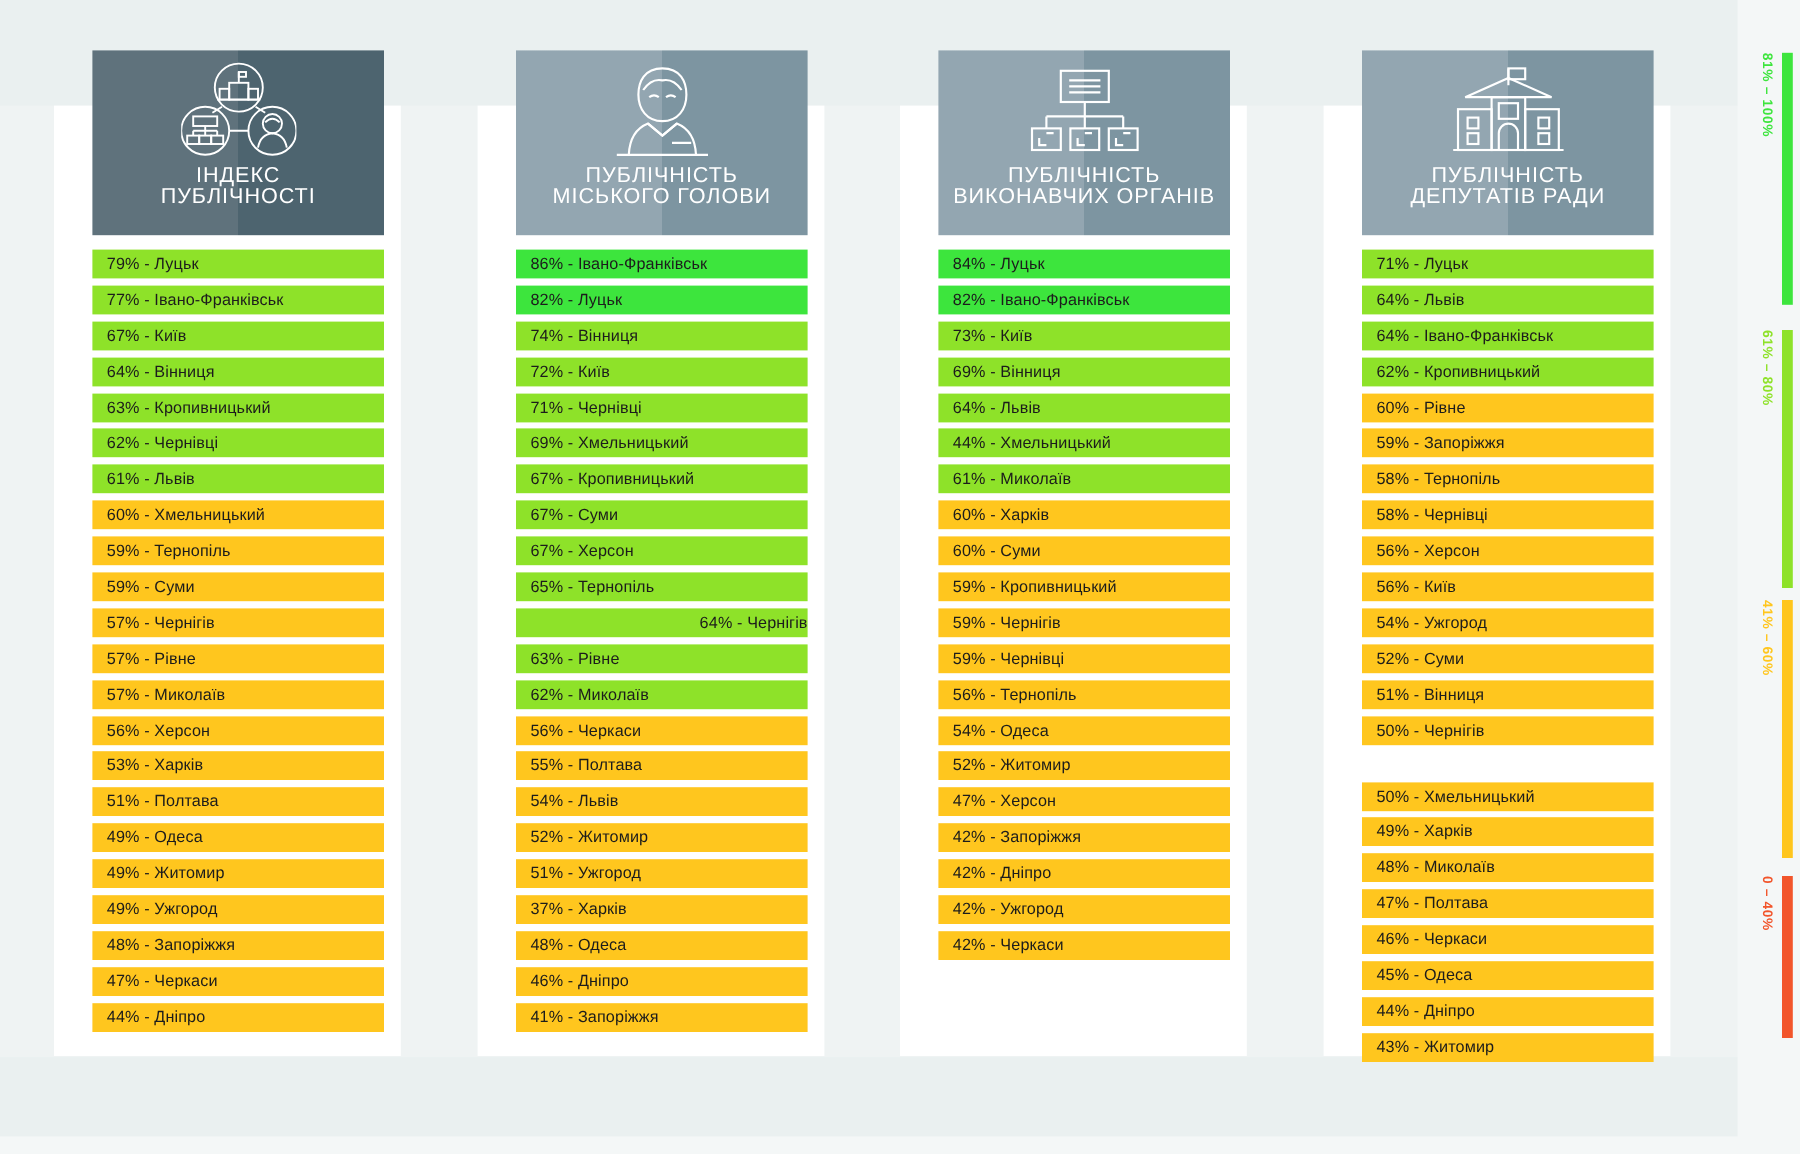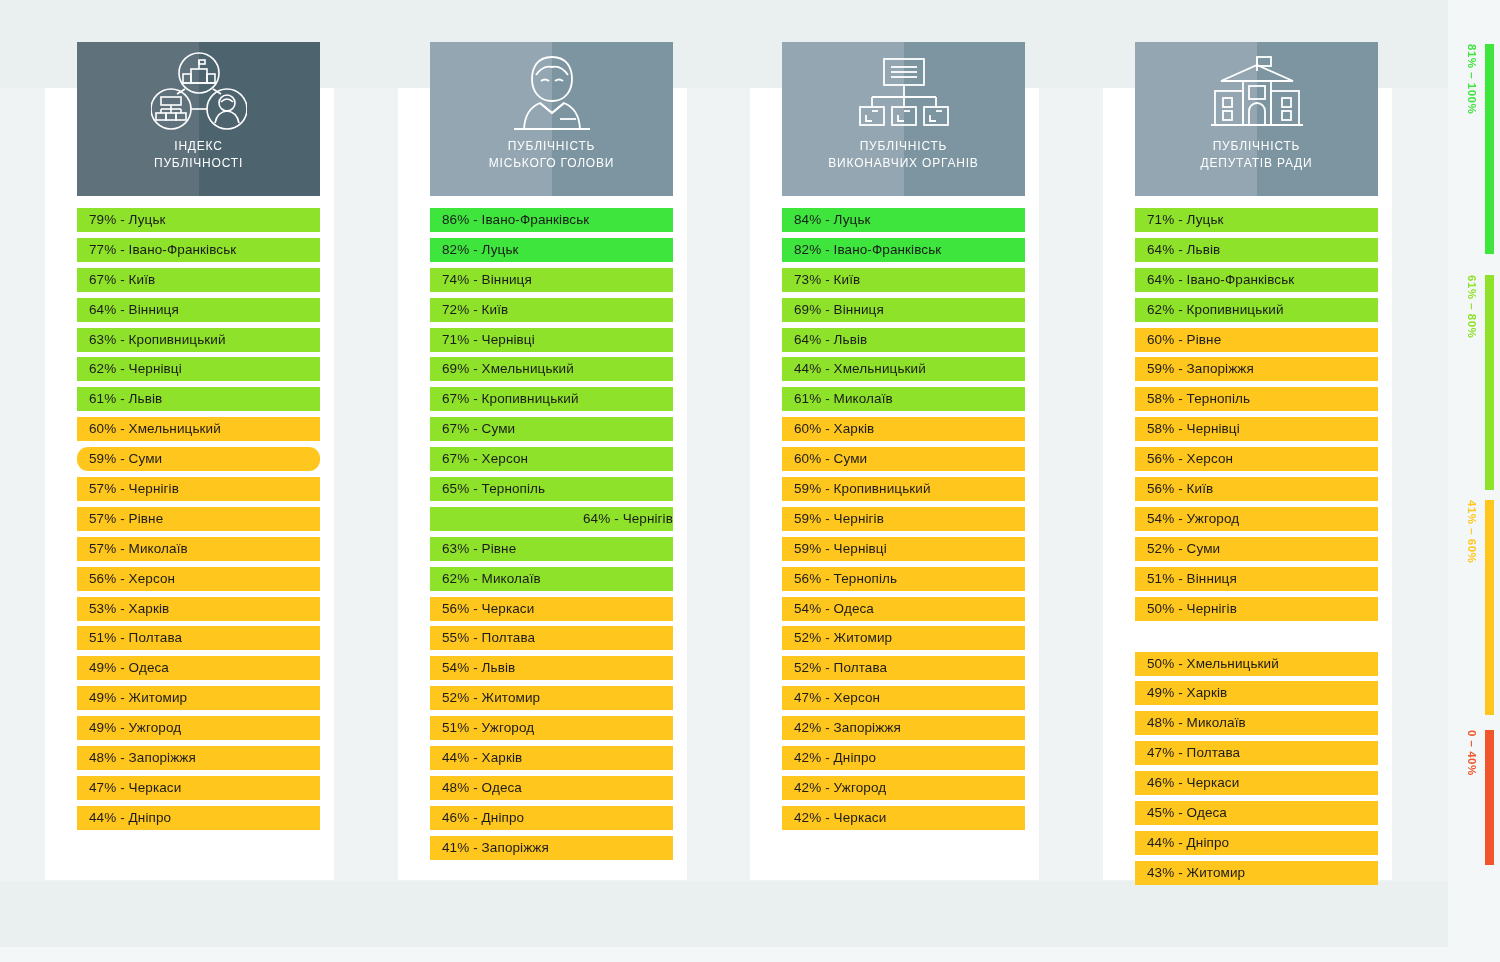--- a/index.html
+++ b/index.html
@@ -54,21 +54,21 @@
   .header.h0{left:77px;background:linear-gradient(to right,#5f727c 0 50%,#4d646f 50% 100%);}
   .header.h1{left:430px;background:linear-gradient(to right,#93a6b1 0 50%,#7d95a1 50% 100%);}
   .header.h2{left:782px;background:linear-gradient(to right,#93a6b1 0 50%,#7d95a1 50% 100%);}
   .header.h3{left:1135px;background:linear-gradient(to right,#93a6b1 0 50%,#7d95a1 50% 100%);}
 
   .header .icon-wrap{
     height:90px;display:flex;align-items:center;justify-content:center;
     margin-top:6px;
   }
   .header .h-title{
-    font-size:12px;letter-spacing:0.8px;line-height:17px;
+    font-size:18px;letter-spacing:0.8px;line-height:17px;
     text-align:center;font-weight:400;
     text-transform:uppercase;
     padding:0 6px;
     white-space:pre-line;
   }
 
   
   .bars{
     position:absolute;top:208px;width:243px;
   }
@@ -218,21 +218,22 @@
     </div>
     <div class="bars b0">
       <div class="bar" style="background: rgb(142, 226, 41);">79% - Луцьк</div>
       <div class="bar" style="background: rgb(142, 226, 41);">77% - Івано-Франківськ</div>
       <div class="bar" style="background: rgb(142, 226, 41);">67% - Київ</div>
       <div class="bar" style="background: rgb(142, 226, 41);">64% - Вінниця</div>
       <div class="bar" style="background: rgb(142, 226, 41);">63% - Кропивницький</div>
       <div class="bar" style="background: rgb(142, 226, 41);">62% - Чернівці</div>
       <div class="bar" style="background: rgb(142, 226, 41);">61% - Львів</div>
       <div class="bar" style="background: rgb(255, 198, 30);">60% - Хмельницький</div>
-      <div class="bar" style="background: rgb(255, 198, 30); border-radius: 11px;">59% - Суми</div>
+      <div class="bar" style="background: rgb(255, 198, 30);">59% - Тернопіль</div>
+      <div class="bar" style="background: rgb(255, 198, 30);">59% - Суми</div>
       <div class="bar" style="background: rgb(255, 198, 30);">57% - Чернігів</div>
       <div class="bar" style="background: rgb(255, 198, 30);">57% - Рівне</div>
       <div class="bar" style="background: rgb(255, 198, 30);">57% - Миколаїв</div>
       <div class="bar" style="background: rgb(255, 198, 30);">56% - Херсон</div>
       <div class="bar" style="background: rgb(255, 198, 30);">53% - Харків</div>
       <div class="bar" style="background: rgb(255, 198, 30);">51% - Полтава</div>
       <div class="bar" style="background: rgb(255, 198, 30);">49% - Одеса</div>
       <div class="bar" style="background: rgb(255, 198, 30);">49% - Житомир</div>
       <div class="bar" style="background: rgb(255, 198, 30);">49% - Ужгород</div>
       <div class="bar" style="background: rgb(255, 198, 30);">48% - Запоріжжя</div>
@@ -251,42 +252,41 @@
       <div class="bar" style="background: rgb(142, 226, 41);">67% - Херсон</div>
       <div class="bar" style="background: rgb(142, 226, 41);">65% - Тернопіль</div>
       <div class="bar" style="background: rgb(142, 226, 41); text-align: right;">64% - Чернігів</div>
       <div class="bar" style="background: rgb(142, 226, 41);">63% - Рівне</div>
       <div class="bar" style="background: rgb(142, 226, 41);">62% - Миколаїв</div>
       <div class="bar" style="background: rgb(255, 198, 30);">56% - Черкаси</div>
       <div class="bar" style="background: rgb(255, 198, 30);">55% - Полтава</div>
       <div class="bar" style="background: rgb(255, 198, 30);">54% - Львів</div>
       <div class="bar" style="background: rgb(255, 198, 30);">52% - Житомир</div>
       <div class="bar" style="background: rgb(255, 198, 30);">51% - Ужгород</div>
-      <div class="bar" style="background: rgb(255, 198, 30);">44% - Харків</div>
+      <div class="bar" style="background: rgb(255, 198, 30);">37% - Харків</div>
       <div class="bar" style="background: rgb(255, 198, 30);">48% - Одеса</div>
       <div class="bar" style="background: rgb(255, 198, 30);">46% - Дніпро</div>
       <div class="bar" style="background: rgb(255, 198, 30);">41% - Запоріжжя</div>
     </div>
     <div class="bars b2">
       <div class="bar" style="background: rgb(61, 229, 61);">84% - Луцьк</div>
       <div class="bar" style="background: rgb(61, 229, 61);">82% - Івано-Франківськ</div>
       <div class="bar" style="background: rgb(142, 226, 41);">73% - Київ</div>
       <div class="bar" style="background: rgb(142, 226, 41);">69% - Вінниця</div>
       <div class="bar" style="background: rgb(142, 226, 41);">64% - Львів</div>
       <div class="bar" style="background: rgb(142, 226, 41);">44% - Хмельницький</div>
       <div class="bar" style="background: rgb(142, 226, 41);">61% - Миколаїв</div>
       <div class="bar" style="background: rgb(255, 198, 30);">60% - Харків</div>
       <div class="bar" style="background: rgb(255, 198, 30);">60% - Суми</div>
       <div class="bar" style="background: rgb(255, 198, 30);">59% - Кропивницький</div>
       <div class="bar" style="background: rgb(255, 198, 30);">59% - Чернігів</div>
       <div class="bar" style="background: rgb(255, 198, 30);">59% - Чернівці</div>
       <div class="bar" style="background: rgb(255, 198, 30);">56% - Тернопіль</div>
       <div class="bar" style="background: rgb(255, 198, 30);">54% - Одеса</div>
       <div class="bar" style="background: rgb(255, 198, 30);">52% - Житомир</div>
-      <div class="bar" style="background: rgb(255, 198, 30);">52% - Полтава</div>
       <div class="bar" style="background: rgb(255, 198, 30);">47% - Херсон</div>
       <div class="bar" style="background: rgb(255, 198, 30);">42% - Запоріжжя</div>
       <div class="bar" style="background: rgb(255, 198, 30);">42% - Дніпро</div>
       <div class="bar" style="background: rgb(255, 198, 30);">42% - Ужгород</div>
       <div class="bar" style="background: rgb(255, 198, 30);">42% - Черкаси</div>
     </div>
     <div class="bars b3">
       <div class="bar" style="background: rgb(142, 226, 41);">71% - Луцьк</div>
       <div class="bar" style="background: rgb(142, 226, 41);">64% - Львів</div>
       <div class="bar" style="background: rgb(142, 226, 41);">64% - Івано-Франківськ</div>

